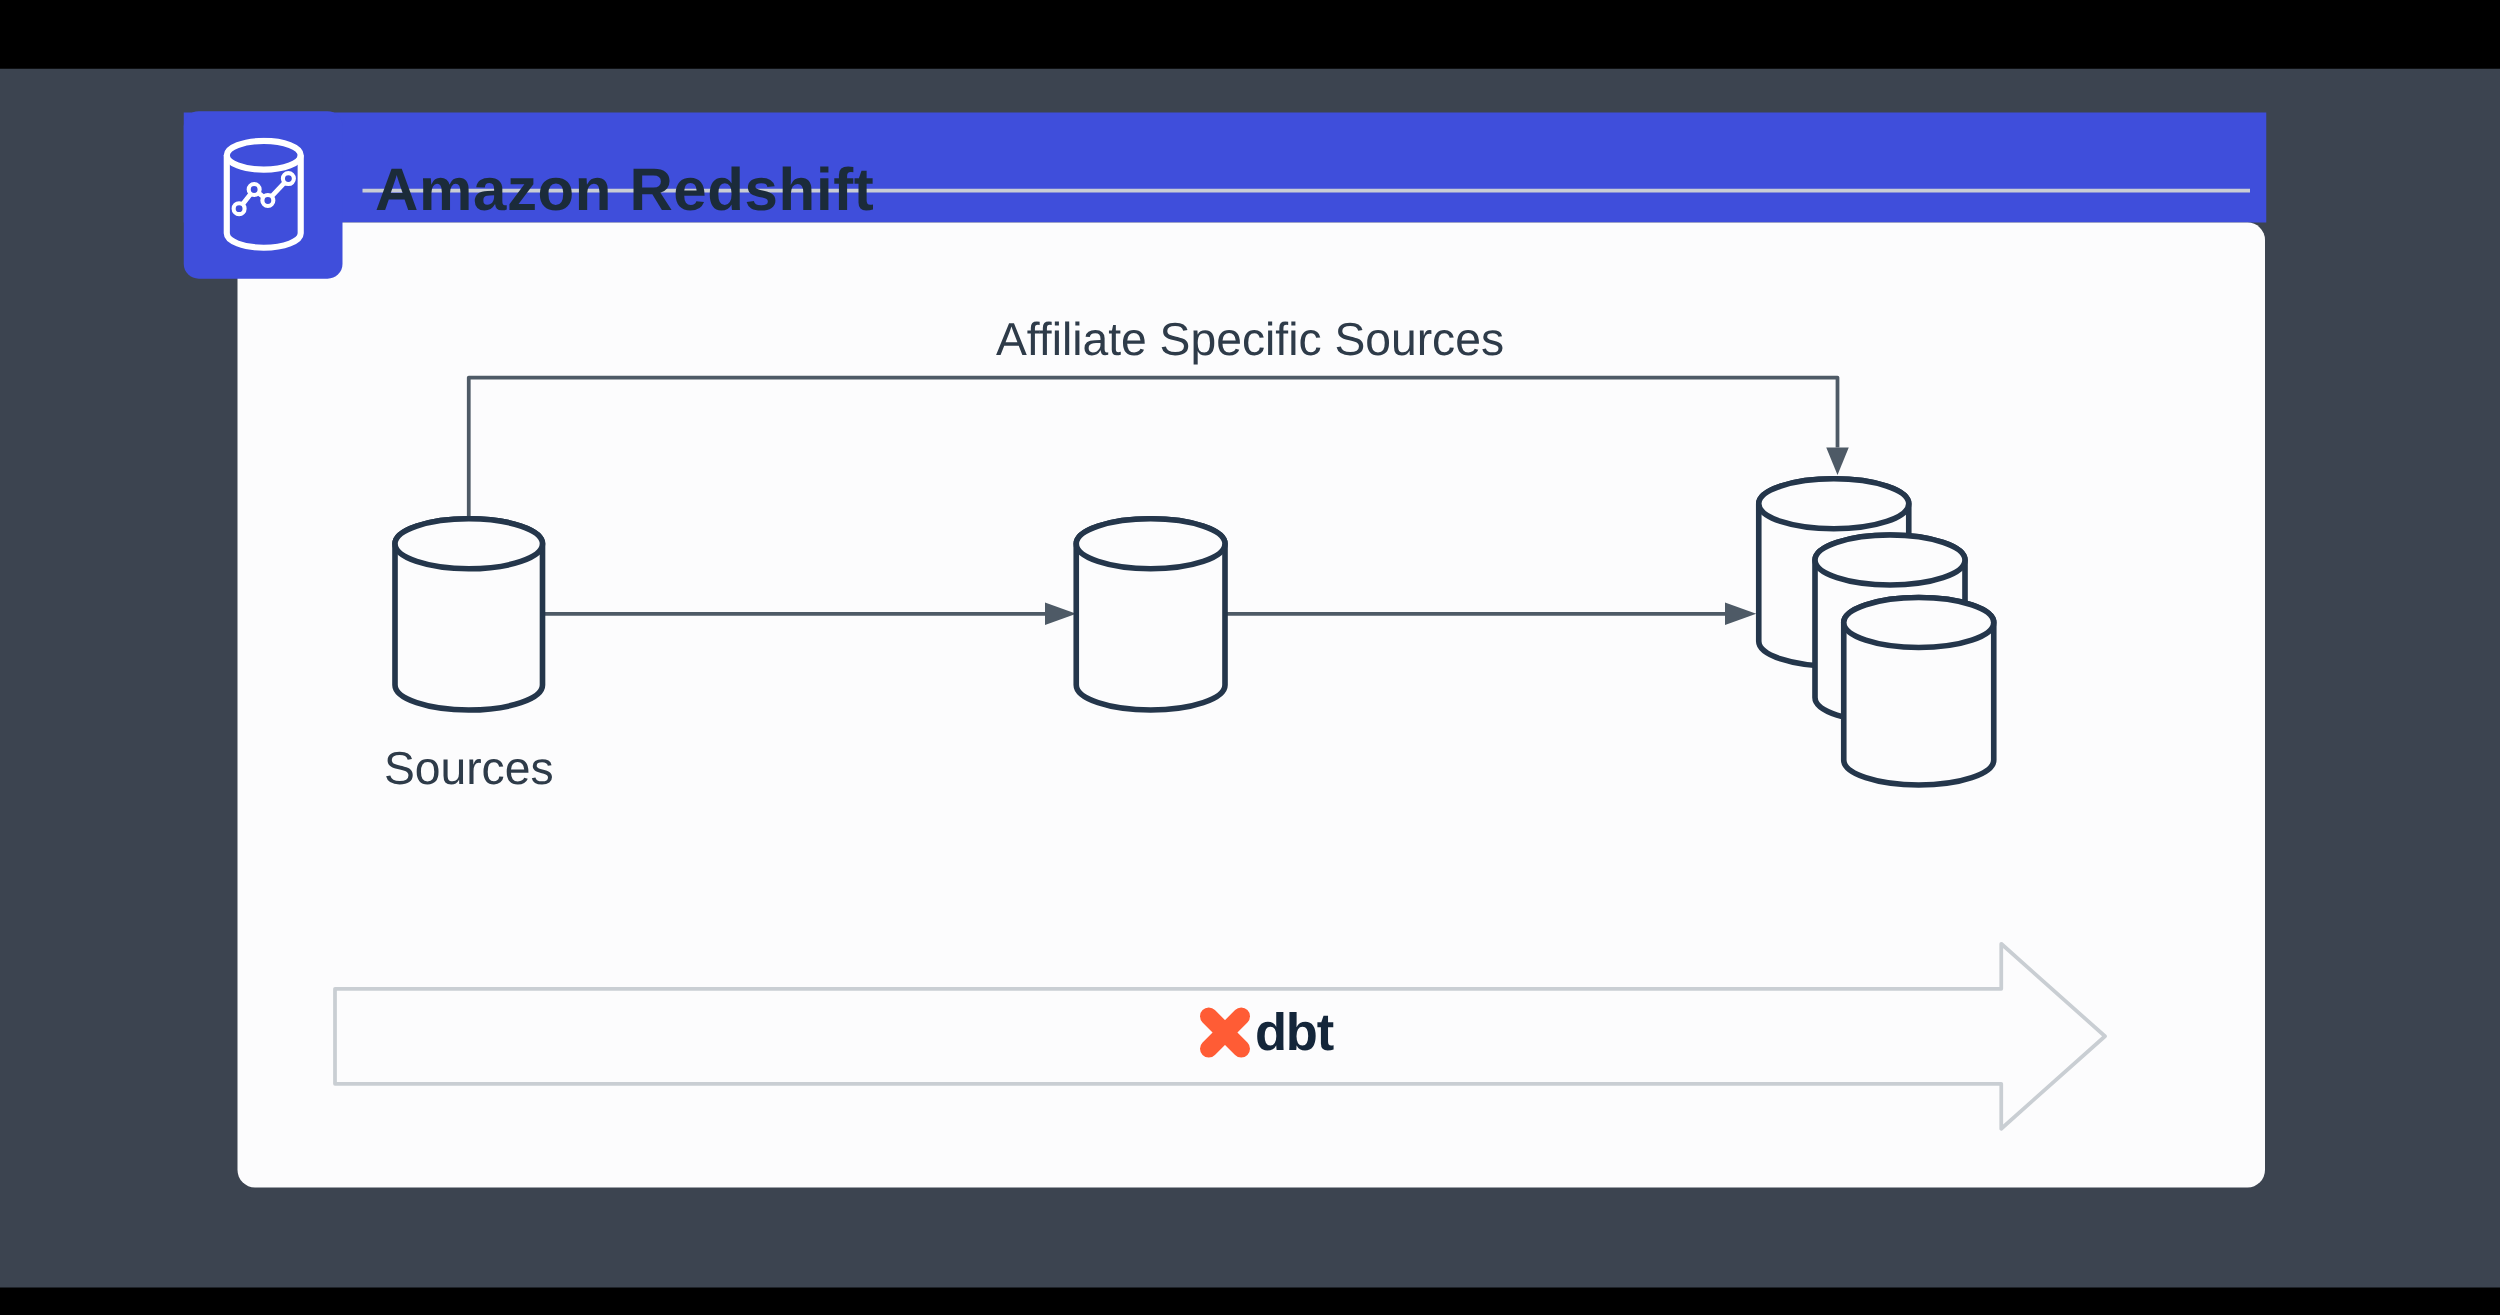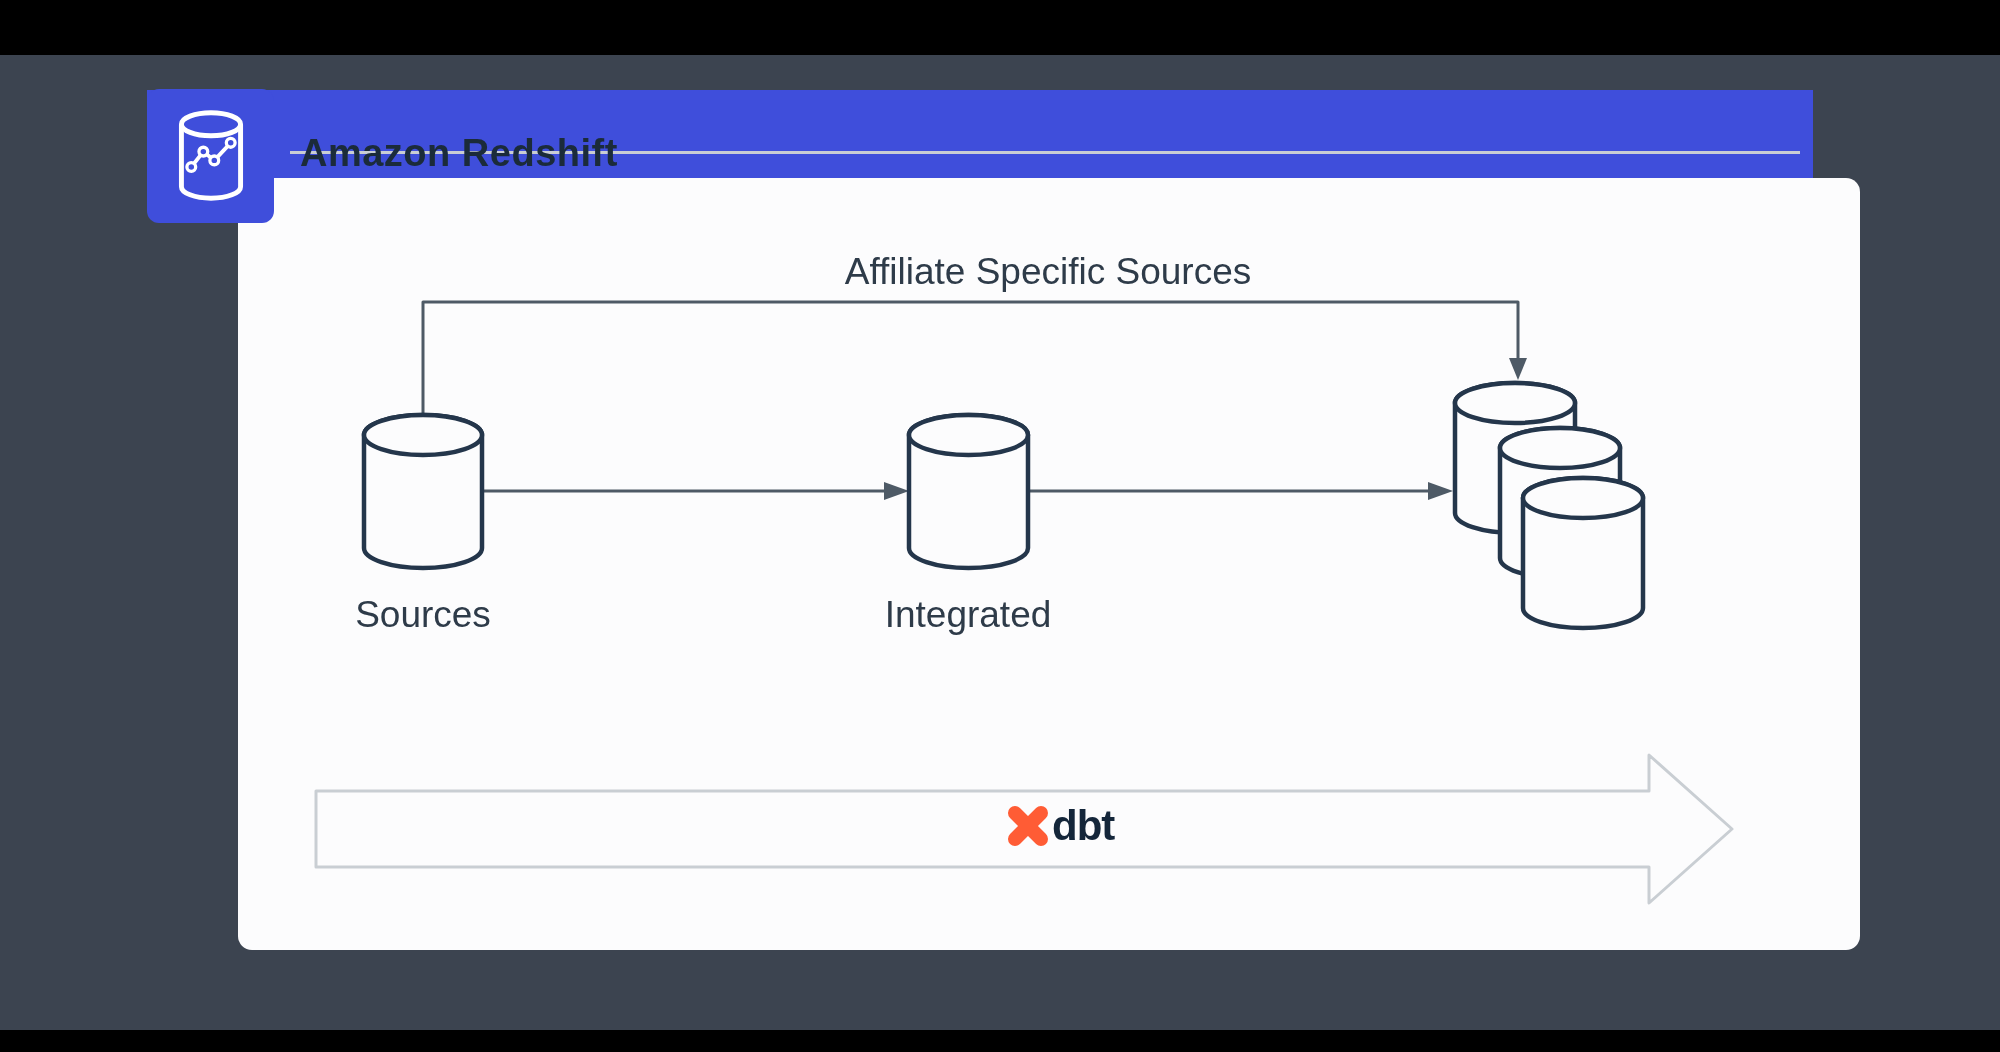--- a/index.html
+++ b/index.html
@@ -17,36 +17,35 @@
   .header-band{
     position:absolute;left:147px;top:90px;width:1666px;height:88px;
     background:var(--accent-blue,#3F4EDB);
   }
   .header-line{
     position:absolute;left:290px;top:151px;width:1510px;height:3px;
     background:var(--header-line,#C9CDD4);
   }
   .title{
     position:absolute;left:300px;top:132px;
-    font-size:38px;font-weight:700;line-height:42px;
+    font-size:48px;font-weight:700;line-height:42px;
     color:var(--title-text,#1B2B3A);
     letter-spacing:0.5px;
     white-space:nowrap;
   }
   .badge{
     position:absolute;left:147px;top:89px;width:127px;height:134px;
     background:var(--accent-blue,#3F4EDB);
     border-radius:12px;
     display:flex;align-items:center;justify-content:center;
   }
   .card{
     position:absolute;left:190px;top:178px;width:1622px;height:772px;
     background:var(--card,#FCFCFD);
     border-radius:14px;
-    margin-left:48px;
   }
   .diagram-svg{position:absolute;left:0;top:0;width:1622px;height:772px;}
   .cyl{fill:var(--card,#FCFCFD);stroke:var(--diagram-stroke,#24364B);stroke-width:4.5px;}
   .conn{fill:none;stroke:var(--connector,#4E5A66);stroke-width:3px;stroke-linejoin:round;}
   .arrowhead{fill:var(--connector,#4E5A66);stroke:none;}
   .bigarrow{fill:none;stroke:var(--process-arrow-stroke,#C9CED3);stroke-width:3px;stroke-linejoin:round;}
   .lbl{
     position:absolute;
     font-size:37px;line-height:48px;
     color:var(--label-text,#2E3B49);
@@ -112,21 +111,20 @@
         <ellipse class="cyl" cx="1322" cy="270" rx="60" ry="20"></ellipse>
         <path class="cyl" d="M1285,320 A60,20 0 0 1 1405,320 L1405,430 A60,20 0 0 1 1285,430 Z"></path>
         <ellipse class="cyl" cx="1345" cy="320" rx="60" ry="20"></ellipse>
       </g>
 
       <polygon class="bigarrow" points="78,613 1411,613 1411,577 1494,651 1411,725 1411,689 78,689"></polygon>
     </svg>
 
     <div class="lbl top-edge">Affiliate Specific Sources</div>
     <div class="lbl n-sources">Sources</div>
-    <div class="lbl n-integrated">Integrated</div>
 
     <div class="dbt">
       <svg class="dbt-icon" viewBox="0 0 48 48">
         <line x1="11" y1="11" x2="37" y2="37"></line>
         <line x1="37" y1="11" x2="11" y2="37"></line>
       </svg>
       <span class="dbt-text">dbt</span>
     </div>
   </div>
 

